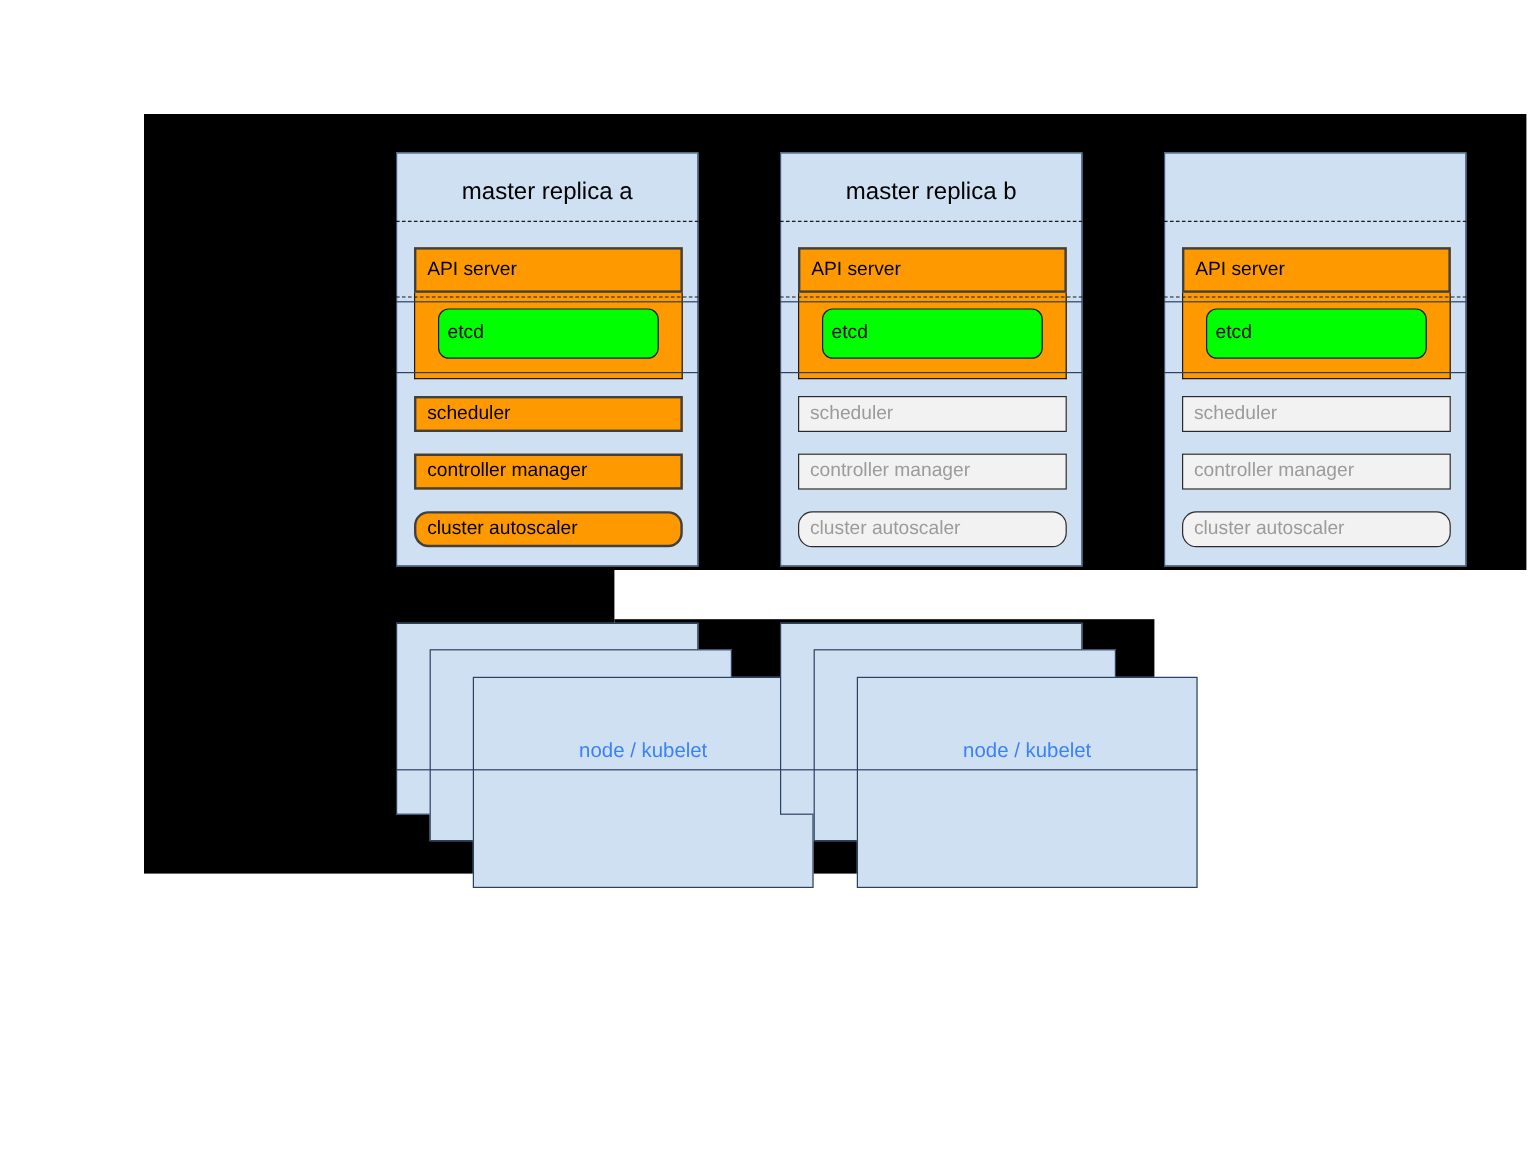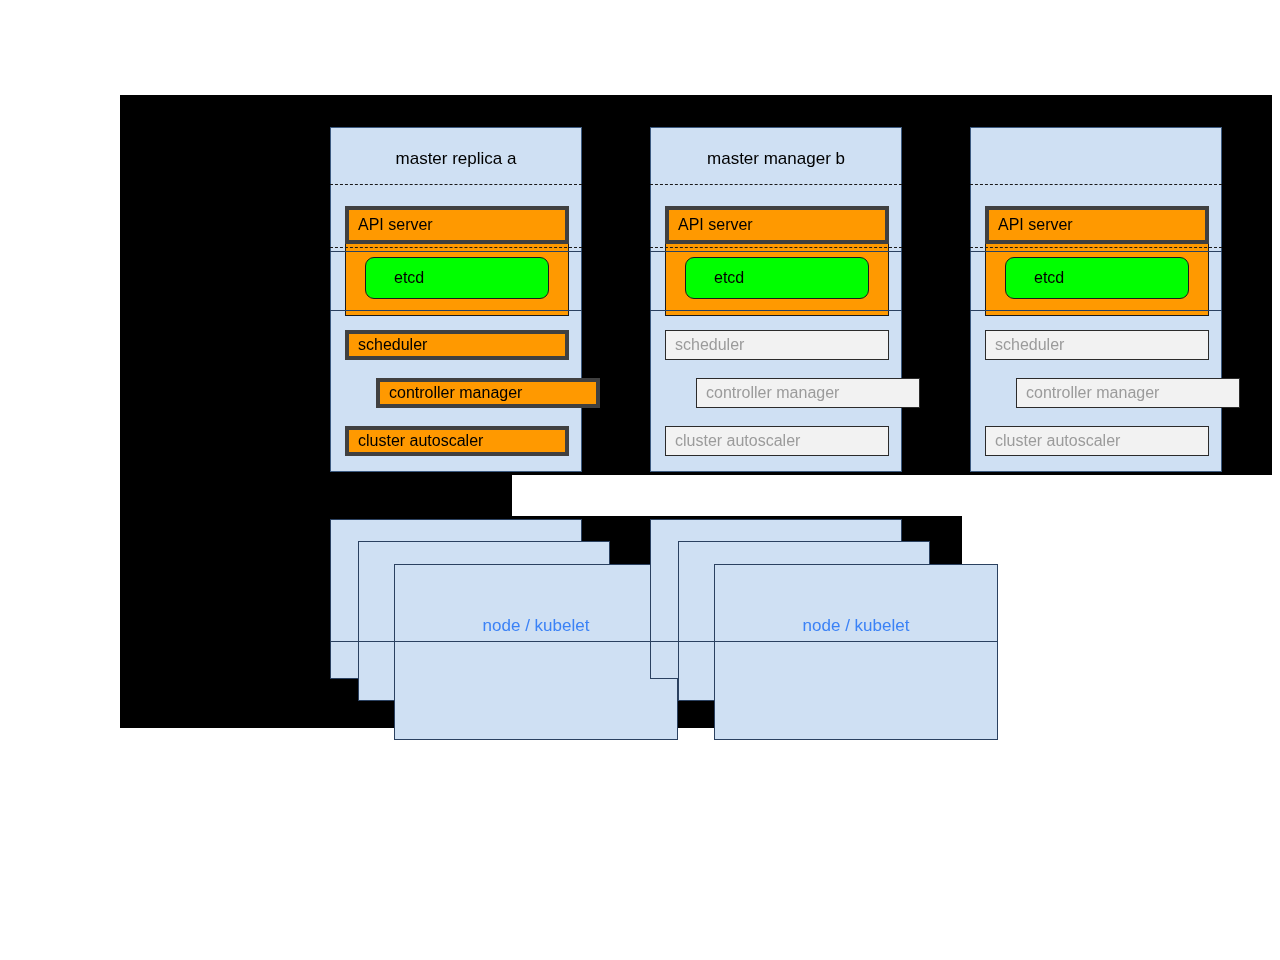--- a/index.html
+++ b/index.html
@@ -44,21 +44,21 @@
   #replica-a { left: 330px; }
   #replica-b { left: 650px; }
   #replica-c { left: 970px; }
 
   .replica-title {
     position: absolute;
     left: 0;
     top: 21px;
     width: 100%;
     text-align: center;
-    font-size: 17px;
+    font-size: 20px;
     color: #000000;
   }
 
   
   .dash-sep {
     position: absolute;
     left: -1px;
     width: calc(100% + 2px);
     height: 0;
     border-top: 1px dashed #1a1a1a;
@@ -83,21 +83,21 @@
     left: 14px;
     width: 224px;
     box-sizing: border-box;
     font-size: 16px;
     display: flex;
     align-items: center;
     padding-left: 9px;
   }
   .comp.active {
     background: #ff9900;
-    border: 4px solid #404040;
+    border: 2px solid #404040;
     color: #000000;
   }
   .comp.inactive {
     background: #f2f2f2;
     border: 1px solid #2b2b2b;
     color: #9b9b9b;
   }
 
   #cA-api, #cB-api, #cC-api { top: 78px; height: 38px; }
 
@@ -120,28 +120,28 @@
     left: 34px;
     top: 129px;
     width: 184px;
     height: 42px;
     background: #00ff00;
     border: 1px solid #1b1b1b;
     border-radius: 9px;
     box-sizing: border-box;
     display: flex;
     align-items: center;
-    padding-left: 28px;
+    padding-left: 7px;
     font-size: 16px;
     color: #000000;
   }
 
   .comp.sched   { top: 202px; height: 30px; }
-  .comp.ctrl    { top: 250px; height: 30px; margin-left: 31px; }
-  .comp.autosc  { top: 298px; height: 30px; }
+  .comp.ctrl    { top: 250px; height: 30px; }
+  .comp.autosc  { top: 298px; height: 30px; border-radius: 12px; }
 
   
   .nodestack { position: absolute; }
   .nodecard {
     position: absolute;
     background: #cfe0f3;
     border: 1px solid #2b4160;
     box-sizing: border-box;
   }
   .nodecard.back  { left: 0px;  top: 0px;  width: 252px; height: 160px; }
@@ -192,21 +192,21 @@
     <div class="solid-rule rule-etcd-top"></div>
     <div class="etcd">etcd</div>
     <div class="solid-rule rule-etcd-bot"></div>
 
     <div class="comp active sched">scheduler</div>
     <div class="comp active ctrl">controller manager</div>
     <div class="comp active autosc">cluster autoscaler</div>
   </div>
 
   <div class="replica" id="replica-b">
-    <div class="replica-title">master manager b</div>
+    <div class="replica-title">master replica b</div>
     <div class="dash-sep dash-sep-title"></div>
 
     <div class="api-extend"></div>
     <div class="comp active" id="cB-api">API server</div>
     <div class="dash-sep dash-sep-api"></div>
     <div class="solid-rule rule-etcd-top"></div>
     <div class="etcd">etcd</div>
     <div class="solid-rule rule-etcd-bot"></div>
 
     <div class="comp inactive sched">scheduler</div>

